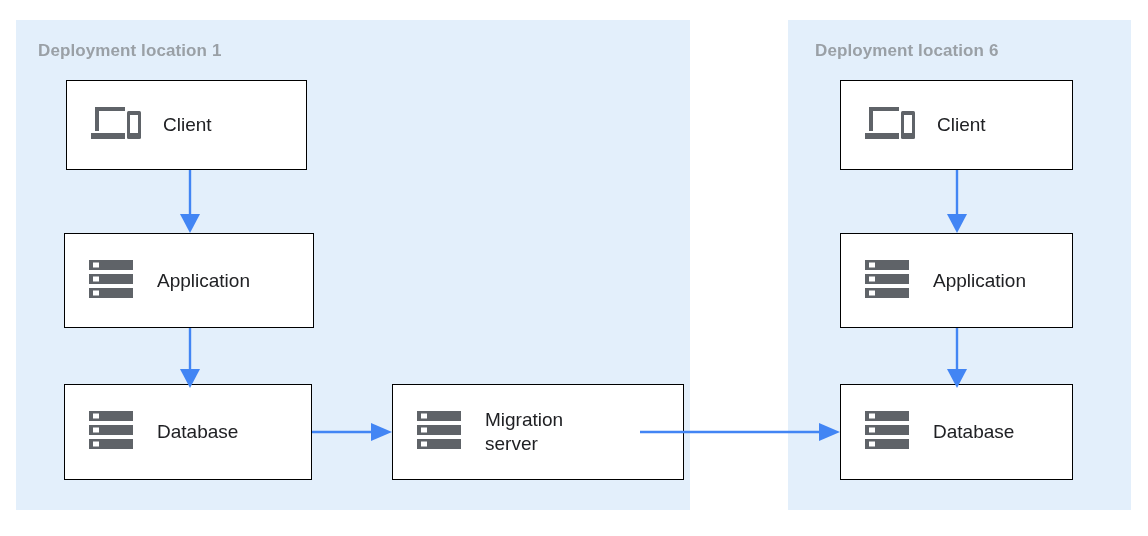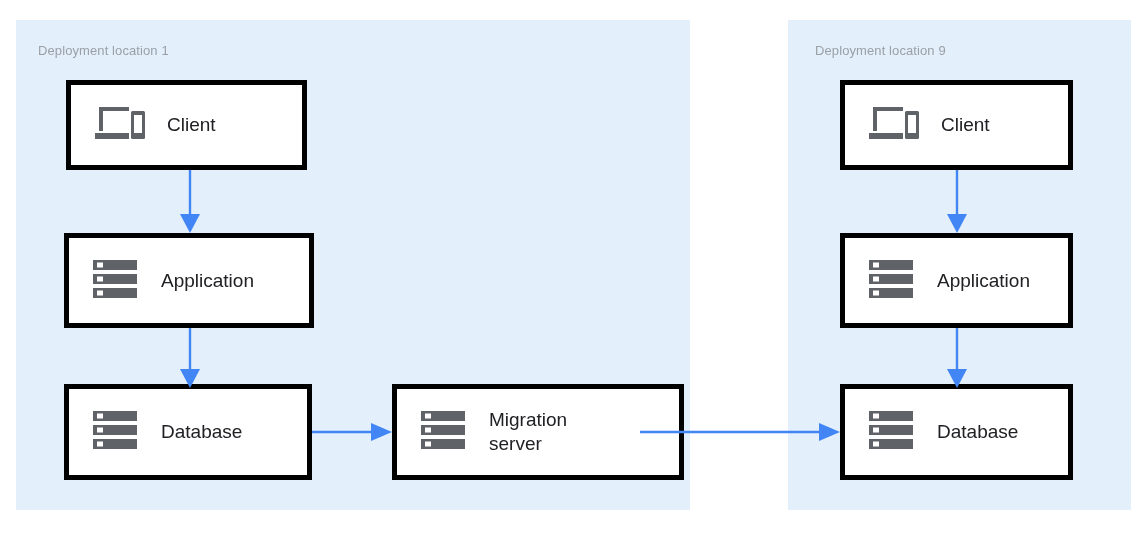--- a/index.html
+++ b/index.html
@@ -20,30 +20,31 @@
     overflow: hidden;
   }
   
   .zone {
     position: absolute;
     background: #e3effb;
   }
   .zone-title {
     position: absolute;
     color: #9aa0a6;
-    font-size: 13px;
+    font-size: 17px;
     line-height: 20px;
     white-space: nowrap;
     letter-spacing: 0.1px;
+    font-weight: bold;
   }
   
   .node {
     position: absolute;
     background: #ffffff;
-    border: 5px solid #000000;
+    border: 1px solid #000000;
     box-sizing: border-box;
     display: flex;
     align-items: center;
     justify-content: flex-start;
   }
   .node-icon {
     flex: 0 0 auto;
     display: block;
   }
   .node-label {
@@ -123,21 +124,21 @@
         <rect x="6" y="18.5" width="6" height="5" fill="#ffffff"></rect>
         <rect x="2" y="30" width="44" height="10" fill="#5f6368"></rect>
         <rect x="6" y="32.5" width="6" height="5" fill="#ffffff"></rect>
       </svg>
     </span>
     <span class="node-label">Migration
 server</span>
   </div>
 
   <div class="zone" style="left:788px; top:20px; width:343px; height:490px;"></div>
-  <div class="zone-title" style="left:815px; top:41px;">Deployment location 9</div>
+  <div class="zone-title" style="left:815px; top:41px;">Deployment location 6</div>
 
   <div class="node" style="left:840px; top:80px; width:233px; height:90px;">
     <span class="node-icon">
       <svg width="52" height="40" viewBox="0 0 52 40" aria-hidden="true">
         <path d="M6 4 h30 v4 h-26 v20 h-4 z" fill="#5f6368"></path>
         <path d="M6 4 h30 v4 h-30 z" fill="#5f6368"></path>
         <rect x="2" y="30" width="34" height="6" fill="#5f6368"></rect>
         <rect x="38" y="8" width="14" height="28" rx="1.5" fill="#5f6368"></rect>
         <rect x="41" y="12" width="8" height="18" fill="#ffffff"></rect>
       </svg>

